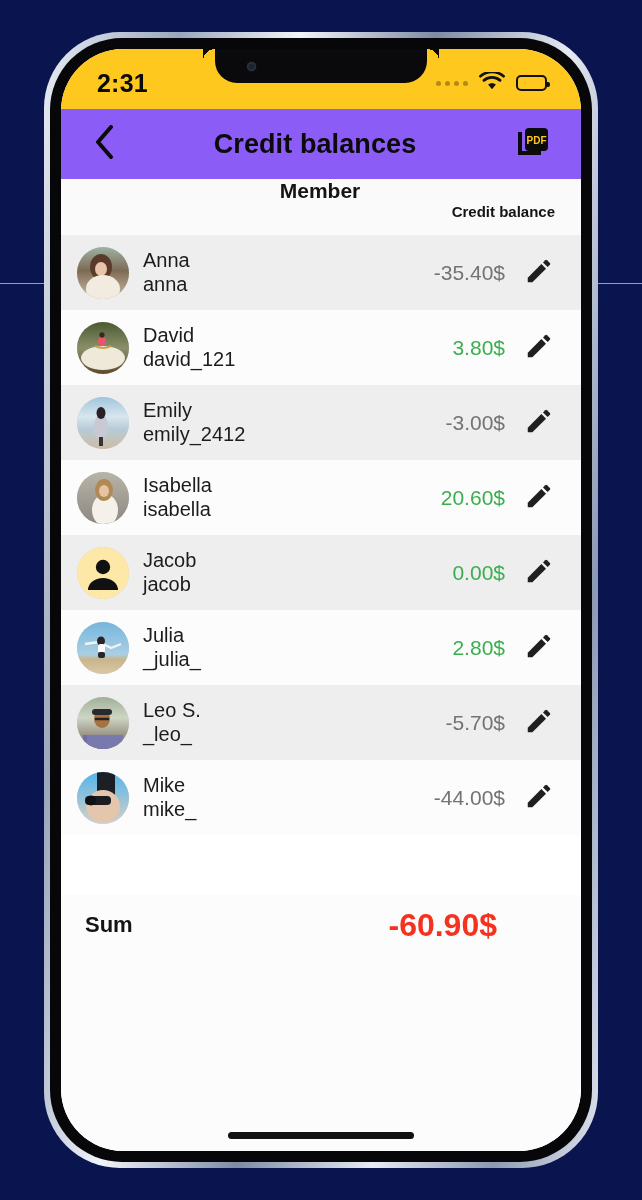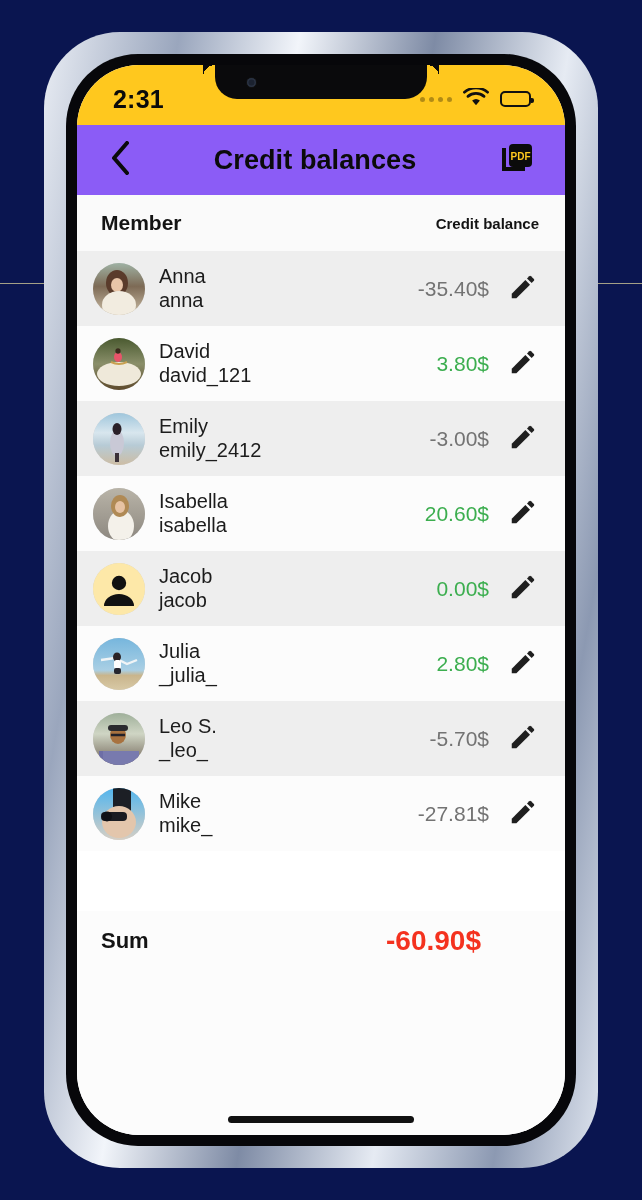--- a/index.html
+++ b/index.html
@@ -29,21 +29,21 @@
 
   
   #phone {
     position: absolute;
     left: 44px;
     top: 32px;
     width: 554px;
     height: 1136px;
     border-radius: 76px;
     background: linear-gradient(100deg,#e9edf4 0%,#9aa6bd 18%,#f2f5fa 34%,#7e8ba5 52%,#e6ebf3 70%,#8c99b2 86%,#dfe5ef 100%);
-    padding: 22px;
+    padding: 6px;
   }
   #phone-bezel {
     width: 100%;
     height: 100%;
     border-radius: 72px;
     background: #07070a;
     padding: 11px;
   }
   #screen {
     position: relative;
@@ -158,20 +158,21 @@
     cursor: pointer;
   }
 
   
   #table-header {
     height: 56px;
     background: #fafafa;
     display: flex;
     align-items: center;
     padding: 0 26px 0 24px;
+    flex-direction: column;
   }
   #col-member  { font-size: 21px; font-weight: 700; color: #141414; }
   #col-balance { margin-left: auto; font-size: 15px; font-weight: 700; color: #141414; }
 
   #rows { background: #fcfcfc; }
 
   .member-row {
     display: flex;
     align-items: center;
     height: 75px;
@@ -222,21 +223,21 @@
     padding: 0 22px 0 24px;
     height: 60px;
     margin-top: 60px;
     background: #fcfcfc;
     gap: 12px;
   }
   #sum-label { font-size: 22px; font-weight: 700; color: #141414; }
   #sum-value {
     margin-left: auto;
     margin-right: 62px;
-    font-size: 28px; font-weight: 700; color: #f4321f;
+    font-size: 32px; font-weight: 700; color: #f4321f;
   }
 
   #content-fill { background: #fcfcfc; flex: 1; }
 
   #screen-inner { display: flex; flex-direction: column; height: 100%; }
 
   
   #home-indicator {
     position: absolute;
     left: 50%; bottom: 12px;
@@ -526,21 +527,21 @@
       <path d="M20 0 h18 v26 h-18 Z" fill="#1c1f25"></path>
       <ellipse cx="26" cy="34" rx="17" ry="16" fill="#e3c6ac"></ellipse>
       <rect x="8" y="24" width="26" height="9" rx="4" fill="#1a1c22"></rect>
       <circle cx="14" cy="28.5" r="5" fill="#0f1116"></circle>
                 </svg>
               </div>
     <div class="member-names">
       <span class="member-name">Mike</span>
       <span class="member-username">mike_</span>
     </div>
-    <div class="balance neg">-27.81$</div>
+    <div class="balance neg">-44.00$</div>
     <div class="edit-button">
       <span><svg width="30" height="30" viewBox="0 0 24 24">
   <path d="M3 17.3 V21 h3.7 L17.6 10.1 l-3.7-3.7 Z" fill="#1f1f1f"></path>
   <path d="M20.7 7 a1 1 0 0 0 0-1.4 l-2.3-2.3 a1 1 0 0 0-1.4 0 l-1.8 1.8 3.7 3.7 Z" fill="#1f1f1f"></path>
 </svg></span>
     </div>
             </div>
           </div>
 
         <div id="sum-row">

